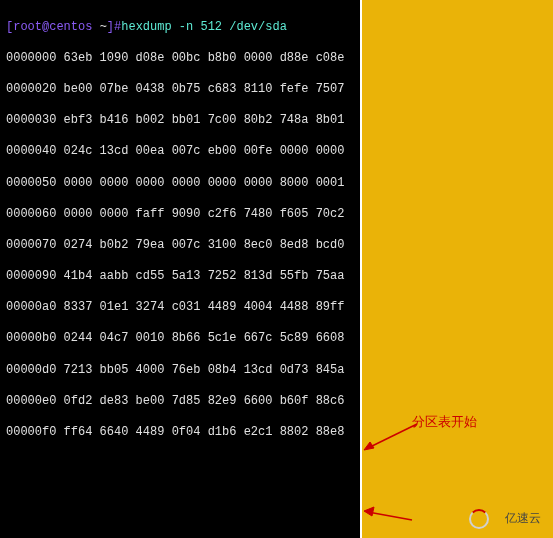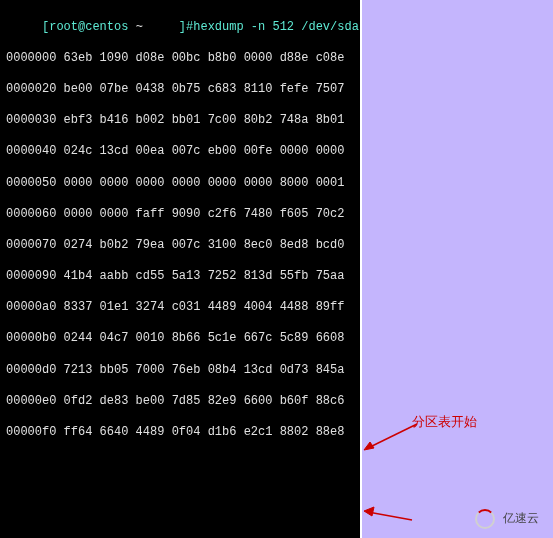--- a/index.html
+++ b/index.html
@@ -17,52 +17,52 @@
   .terminal {
     background: #000000;
     color: #e0e0e0;
     padding: 4px 6px;
     width: 360px;
     box-sizing: border-box;
     white-space: pre;
     letter-spacing: 0;
     float: left;
   }
-  .prompt-user { color: #5eead4; margin-left: 36px; }
+  .prompt-user { color: #8b5cf6; }
   .prompt-tilde { color: #e0e0e0; }
   .cmd { color: #5eead4; }
   .row { display: block; }
   .right-panel {
     position: absolute;
     left: 362px;
     top: 0;
     width: 191px;
     height: 538px;
-    background: #c4b5fd;
+    background: #eab308;
   }
   .annot {
     position: absolute;
     color: #cc0000;
     font-family: "SimSun", "Microsoft YaHei", sans-serif;
     font-size: 13px;
   }
   .arrow {
     position: absolute;
     stroke: #cc0000;
     fill: #cc0000;
   }
   .watermark {
     position: absolute;
-    right: 2px;
+    right: 8px;
     bottom: 6px;
     width: 76px;
     height: 26px;
     display: flex;
     align-items: center;
-    gap: 8px;
+    gap: 16px;
   }
   .wm-swirl {
     width: 20px;
     height: 20px;
     border-radius: 50%;
     border: 2px solid #d0d0d0;
     border-top-color: #cc0000;
     box-sizing: border-box;
   }
   .wm-text {
@@ -79,21 +79,21 @@
 <span class="row">0000000 63eb 1090 d08e 00bc b8b0 0000 d88e c08e</span>
 <span class="row">0000020 be00 07be 0438 0b75 c683 8110 fefe 7507</span>
 <span class="row">0000030 ebf3 b416 b002 bb01 7c00 80b2 748a 8b01</span>
 <span class="row">0000040 024c 13cd 00ea 007c eb00 00fe 0000 0000</span>
 <span class="row">0000050 0000 0000 0000 0000 0000 0000 8000 0001</span>
 <span class="row">0000060 0000 0000 faff 9090 c2f6 7480 f605 70c2</span>
 <span class="row">0000070 0274 b0b2 79ea 007c 3100 8ec0 8ed8 bcd0</span>
 <span class="row">0000090 41b4 aabb cd55 5a13 7252 813d 55fb 75aa</span>
 <span class="row">00000a0 8337 01e1 3274 c031 4489 4004 4488 89ff</span>
 <span class="row">00000b0 0244 04c7 0010 8b66 5c1e 667c 5c89 6608</span>
-<span class="row">00000d0 7213 bb05 7000 76eb 08b4 13cd 0d73 845a</span>
+<span class="row">00000d0 7213 bb05 4000 76eb 08b4 13cd 0d73 845a</span>
 <span class="row">00000e0 0fd2 de83 be00 7d85 82e9 6600 b60f 88c6</span>
 <span class="row">00000f0 ff64 6640 4489 0f04 d1b6 e2c1 8802 88e8</span>
 
 
 
 
 
 
 
 

